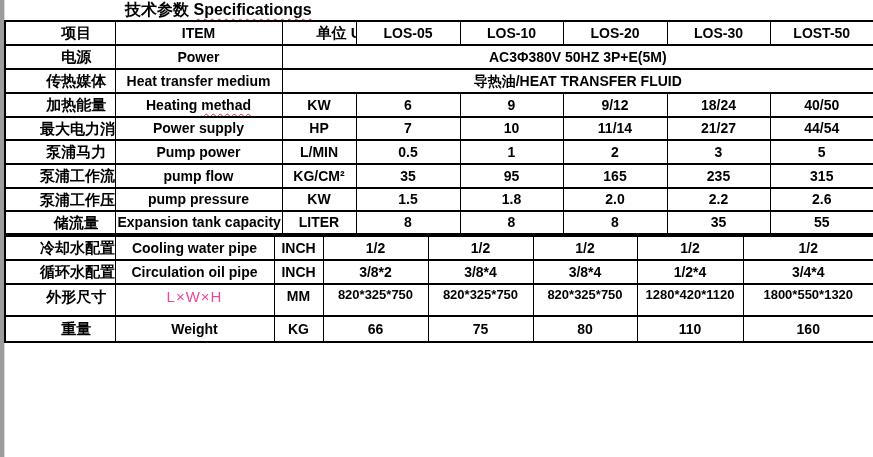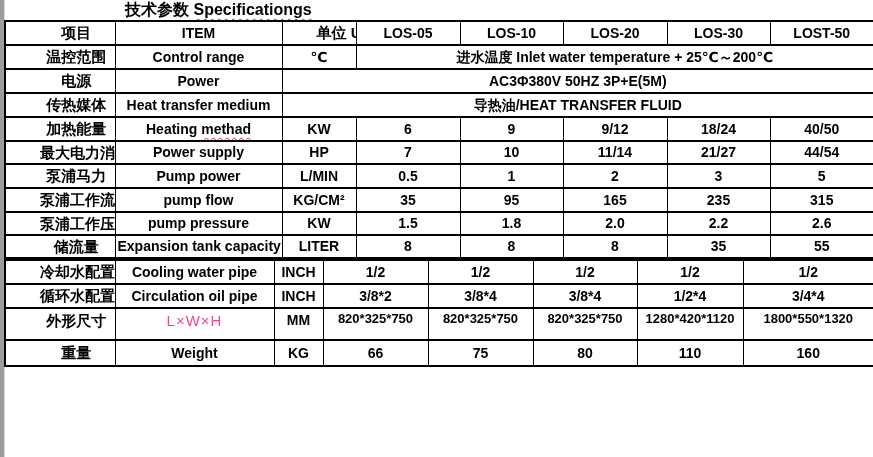--- a/index.html
+++ b/index.html
@@ -61,26 +61,20 @@
       <td class="cn">项目</td>
       <td>ITEM</td>
       <td class="cn">单位 Unit</td>
       <td>LOS-05</td>
       <td>LOS-10</td>
       <td>LOS-20</td>
       <td>LOS-30</td>
       <td>LOST-50</td>
     </tr>
     <tr class="h24">
-      <td class="cn">温控范围</td>
-      <td>Control range</td>
-      <td>℃</td>
-      <td class="merged" colspan="5">进水温度 Inlet water temperature + 25℃～200℃</td>
-    </tr>
-    <tr class="h24">
       <td class="cn">电源</td>
       <td>Power</td>
       <td class="merged" colspan="6">AC3Φ380V 50HZ 3P+E(5M)</td>
     </tr>
     <tr class="h24">
       <td class="cn">传热媒体</td>
       <td>Heat transfer medium</td>
       <td class="merged" colspan="6">导热油/HEAT TRANSFER FLUID</td>
     </tr>
     <tr class="h24">

